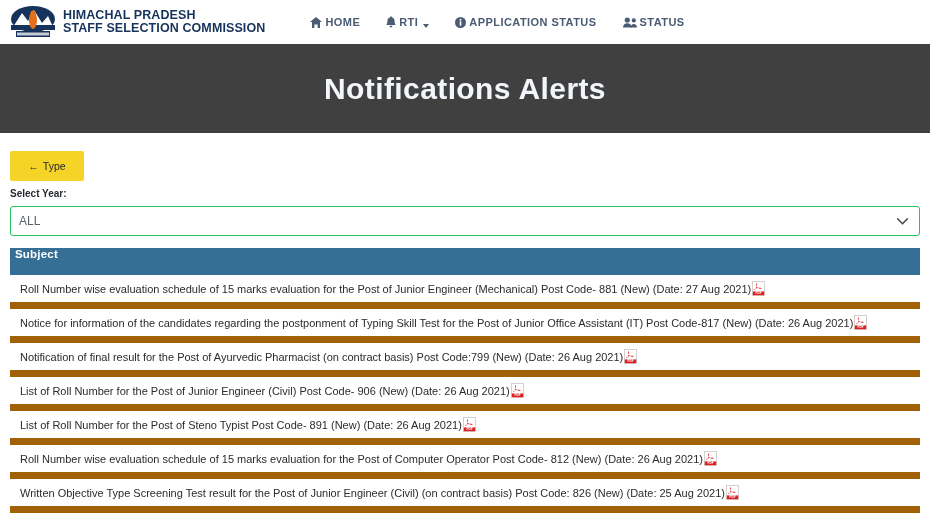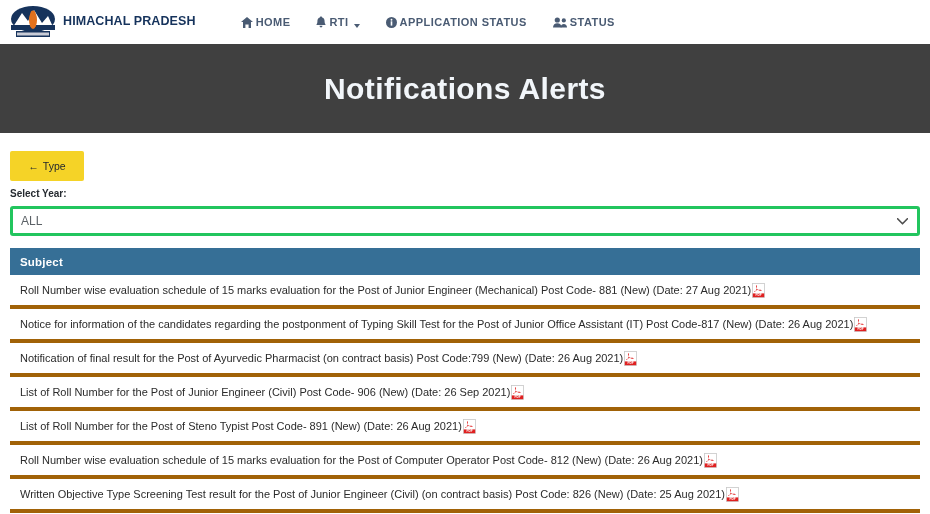--- a/index.html
+++ b/index.html
@@ -106,21 +106,21 @@
   .select-label {
     margin-top: 7px;
     font-size: 10px;
     font-weight: bold;
     color: #262b31;
   }
   .year-select {
     margin-top: 7px;
     width: 910px;
     height: 30px;
-    border: 3px solid #22c55e;
+    border: 1px solid #22c55e;
     border-radius: 3px;
     background: #fff;
     color: #5b6166;
     font-size: 12px;
     font-family: "Liberation Sans", sans-serif;
     padding: 0 8px;
     -webkit-appearance: none;
     appearance: none;
   }
   .select-wrap { position: relative; width: 910px; }
@@ -132,35 +132,34 @@
     font-size: 11px;
     line-height: 0;
   }
 
   
   .table { margin-top: 12px; width: 910px; }
   .thead {
     background: #366f96;
     height: 27px;
     display: flex;
-    align-items: center;
-    padding-left: 10px;
+    padding-left: 5px;
   }
   .thead .th {
     color: #ffffff;
     font-size: 11.5px;
     font-weight: bold;
     letter-spacing: 0.2px;
   }
   .trow {
     min-height: 34px;
     display: flex;
     align-items: center;
     padding: 0 10px;
-    border-bottom: 4px solid #a16207;
+    border-bottom: 7px solid #a16207;
     background: #fff;
   }
   .trow .cell {
     font-size: 11px;
     color: #2b2b2b;
     display: flex;
     align-items: center;
     line-height: 14px;
   }
   .pdf-ico {
@@ -183,20 +182,21 @@
         <path d="M3 22 L12 8 L18 16 L24 5 L32 18 L38 11 L43 22 Z" fill="#ffffff"></path>
         <rect x="1" y="20" width="44" height="5" fill="#16335c"></rect>
         <ellipse cx="23" cy="15" rx="4" ry="9" fill="#e2711d"></ellipse>
         <ellipse cx="23" cy="8" rx="2.4" ry="2.6" fill="#e2711d"></ellipse>
         <rect x="6" y="26" width="34" height="6" fill="#16335c"></rect>
         <rect x="7" y="27.5" width="32" height="3" fill="#c9ccd6"></rect>
       </svg>
     </span>
     <span class="brand-text">
       <span>HIMACHAL PRADESH</span>
+      <span>STAFF SELECTION COMMISSION</span>
     </span>
   </div>
 
   <div class="navmenu">
 
     <div class="navitem">
       <span class="ico">
         <svg width="12" height="11" viewBox="0 0 12 11">
             <path d="M6 0 L12 5 H10 V11 H7.6 V7.4 H4.4 V11 H2 V5 H0 Z" fill="#4a5b73"></path>
           </svg>
@@ -309,21 +309,21 @@
               <path d="M4 2.3 C5.6 2.3 5 5 4.2 6.8 C3.5 8.4 2.6 9.4 2.2 9 C1.7 8.5 3.4 7.6 5.6 7.1 C7.9 6.6 9.6 6.8 9.6 7.4 C9.6 8 8.2 8 6.6 7.2 C5 6.4 4.1 4.6 4.1 3.3 C4.1 2.6 4 2.3 4 2.3 Z" fill="#e02020"></path>
               <rect x="0.8" y="10.4" width="11.4" height="3.8" fill="#e02020"></rect>
               <text x="6.5" y="13.4" font-family="Liberation Sans, sans-serif" font-size="3.1" font-weight="bold" fill="#ffffff" text-anchor="middle">PDF</text>
             </svg>
         </span>
       </div>
     </div>
 
     <div class="trow">
       <div class="cell">
-        <span>List of Roll Number for the Post of Junior Engineer (Civil) Post Code- 906 (New) (Date: 26 Sep 2021)</span>
+        <span>List of Roll Number for the Post of Junior Engineer (Civil) Post Code- 906 (New) (Date: 26 Aug 2021)</span>
         <span class="pdf-ico">
           <svg width="13" height="15" viewBox="0 0 13 15">
               <rect x="0.5" y="0.5" width="12" height="14" fill="#ffffff" stroke="#c8c8c8" stroke-width="0.8"></rect>
               <path d="M4 2.3 C5.6 2.3 5 5 4.2 6.8 C3.5 8.4 2.6 9.4 2.2 9 C1.7 8.5 3.4 7.6 5.6 7.1 C7.9 6.6 9.6 6.8 9.6 7.4 C9.6 8 8.2 8 6.6 7.2 C5 6.4 4.1 4.6 4.1 3.3 C4.1 2.6 4 2.3 4 2.3 Z" fill="#e02020"></path>
               <rect x="0.8" y="10.4" width="11.4" height="3.8" fill="#e02020"></rect>
               <text x="6.5" y="13.4" font-family="Liberation Sans, sans-serif" font-size="3.1" font-weight="bold" fill="#ffffff" text-anchor="middle">PDF</text>
             </svg>
         </span>
       </div>
     </div>

